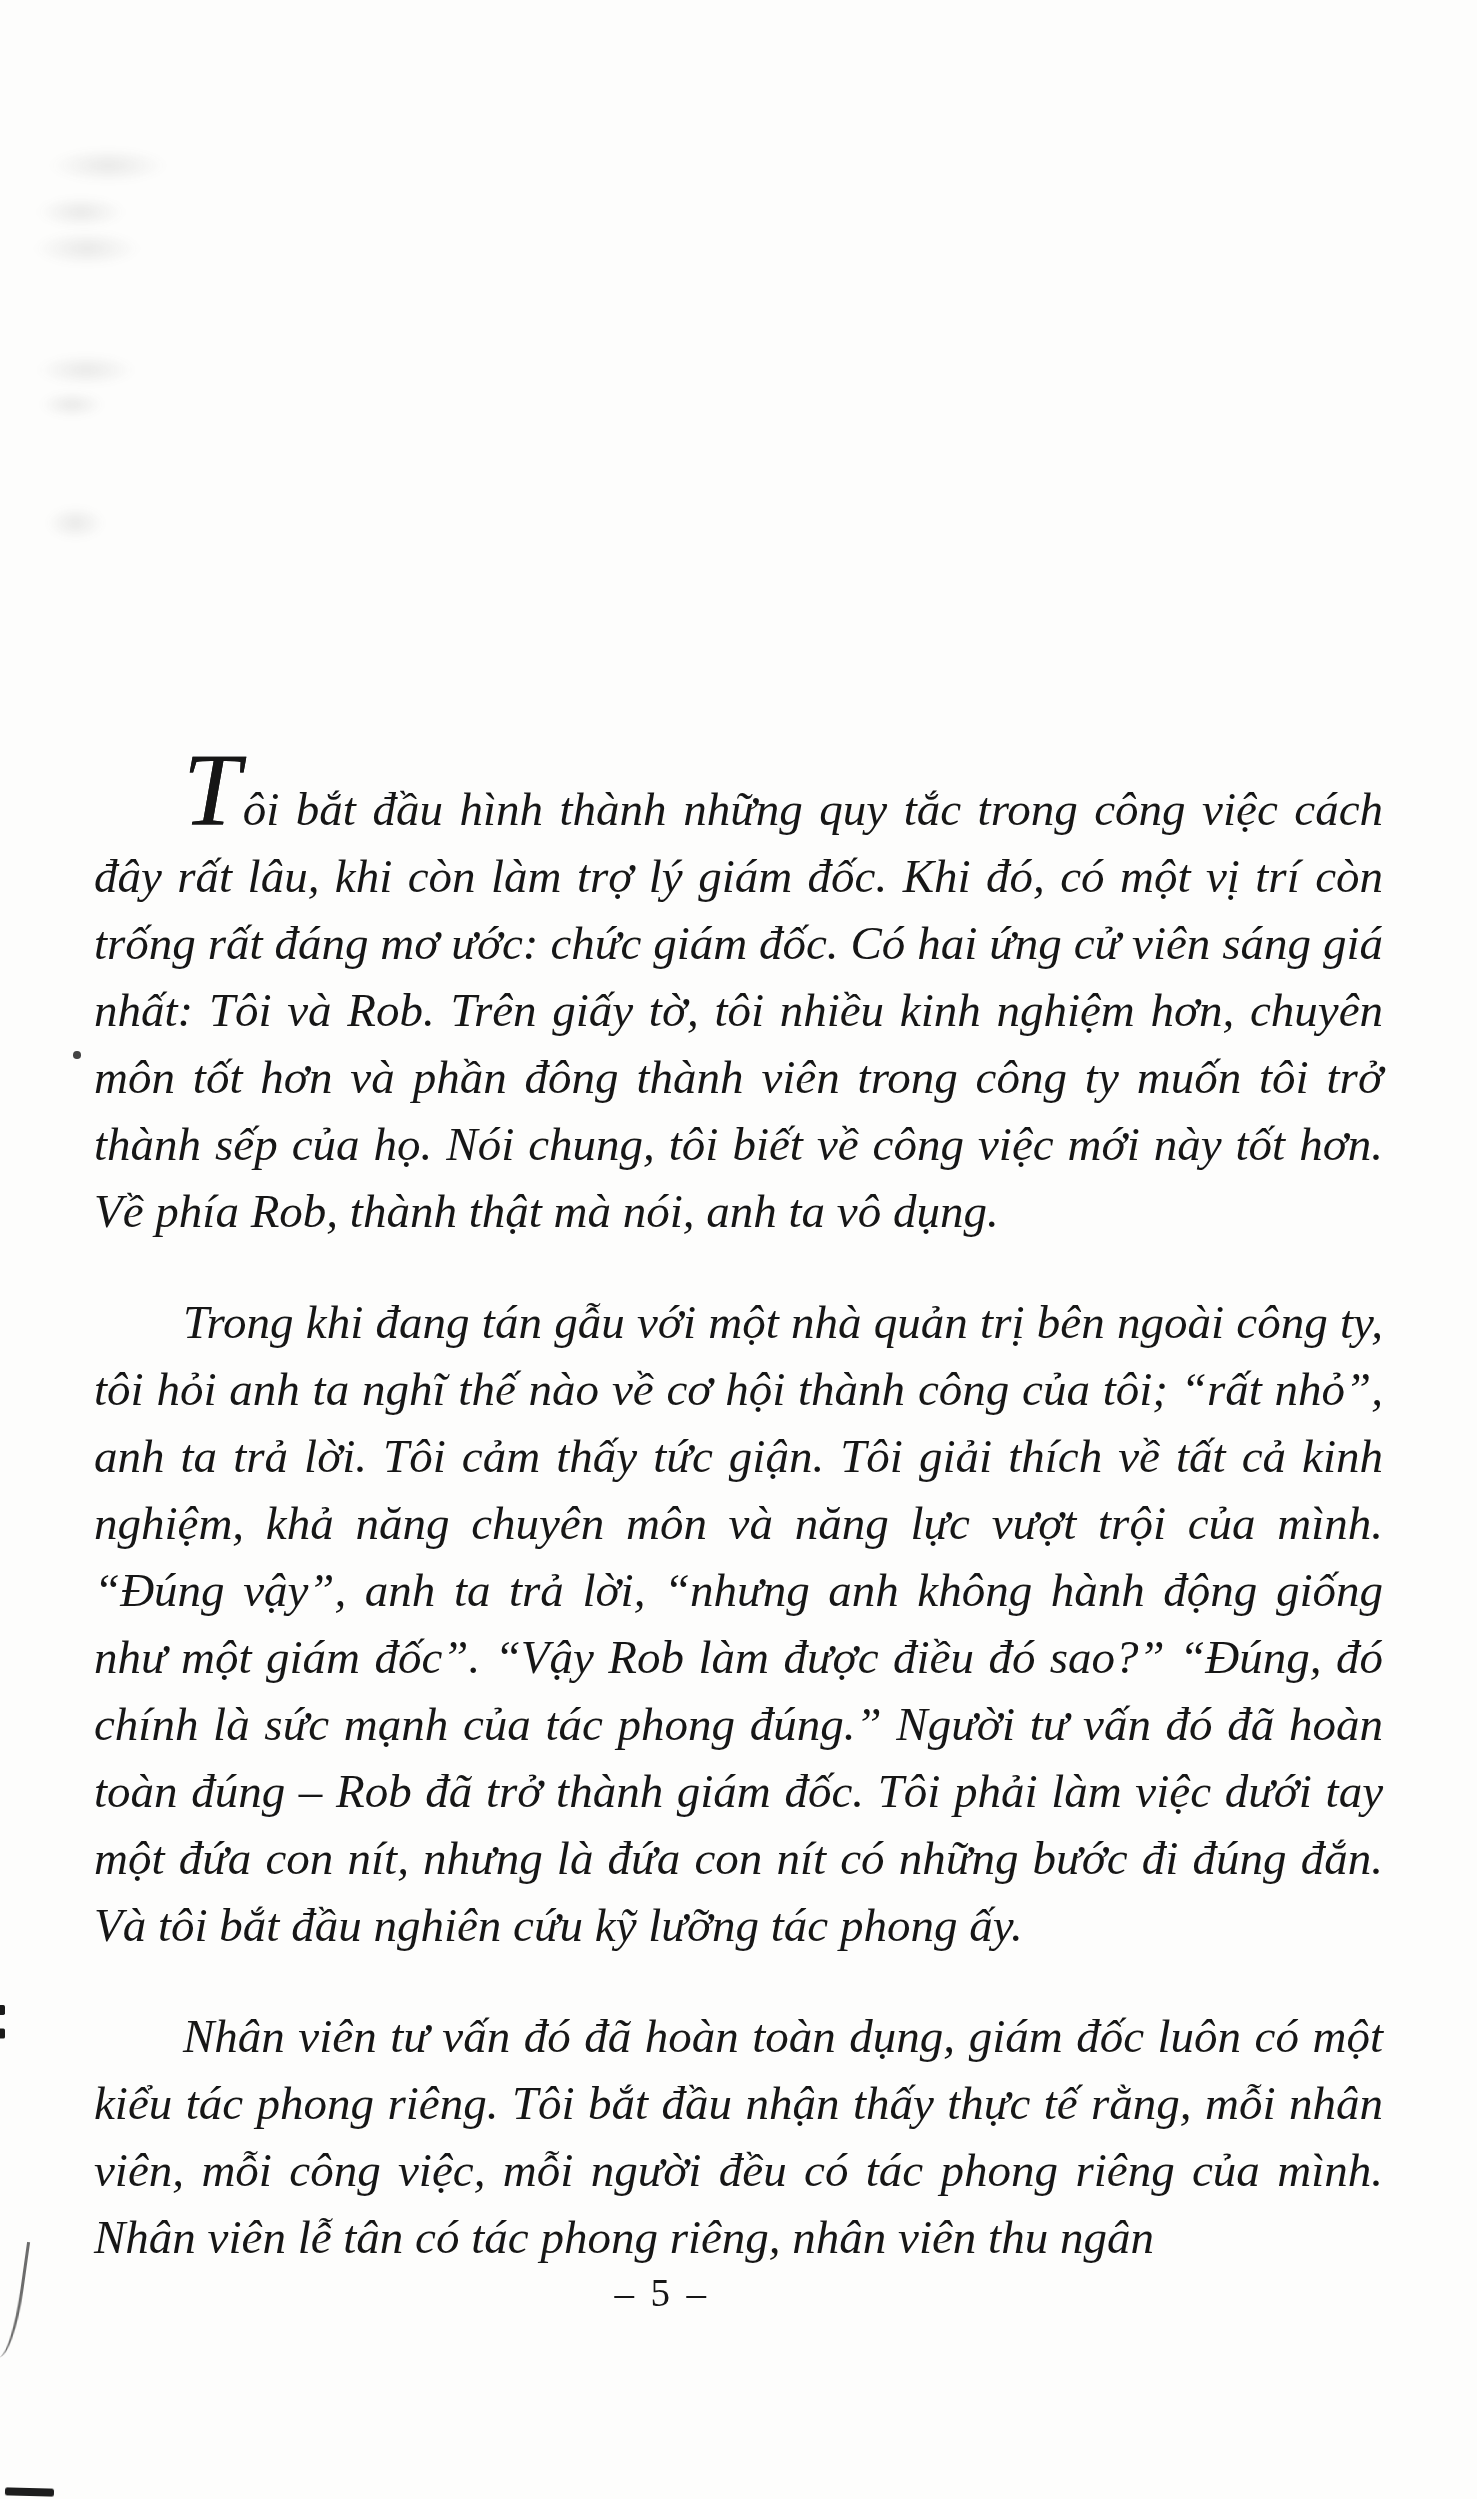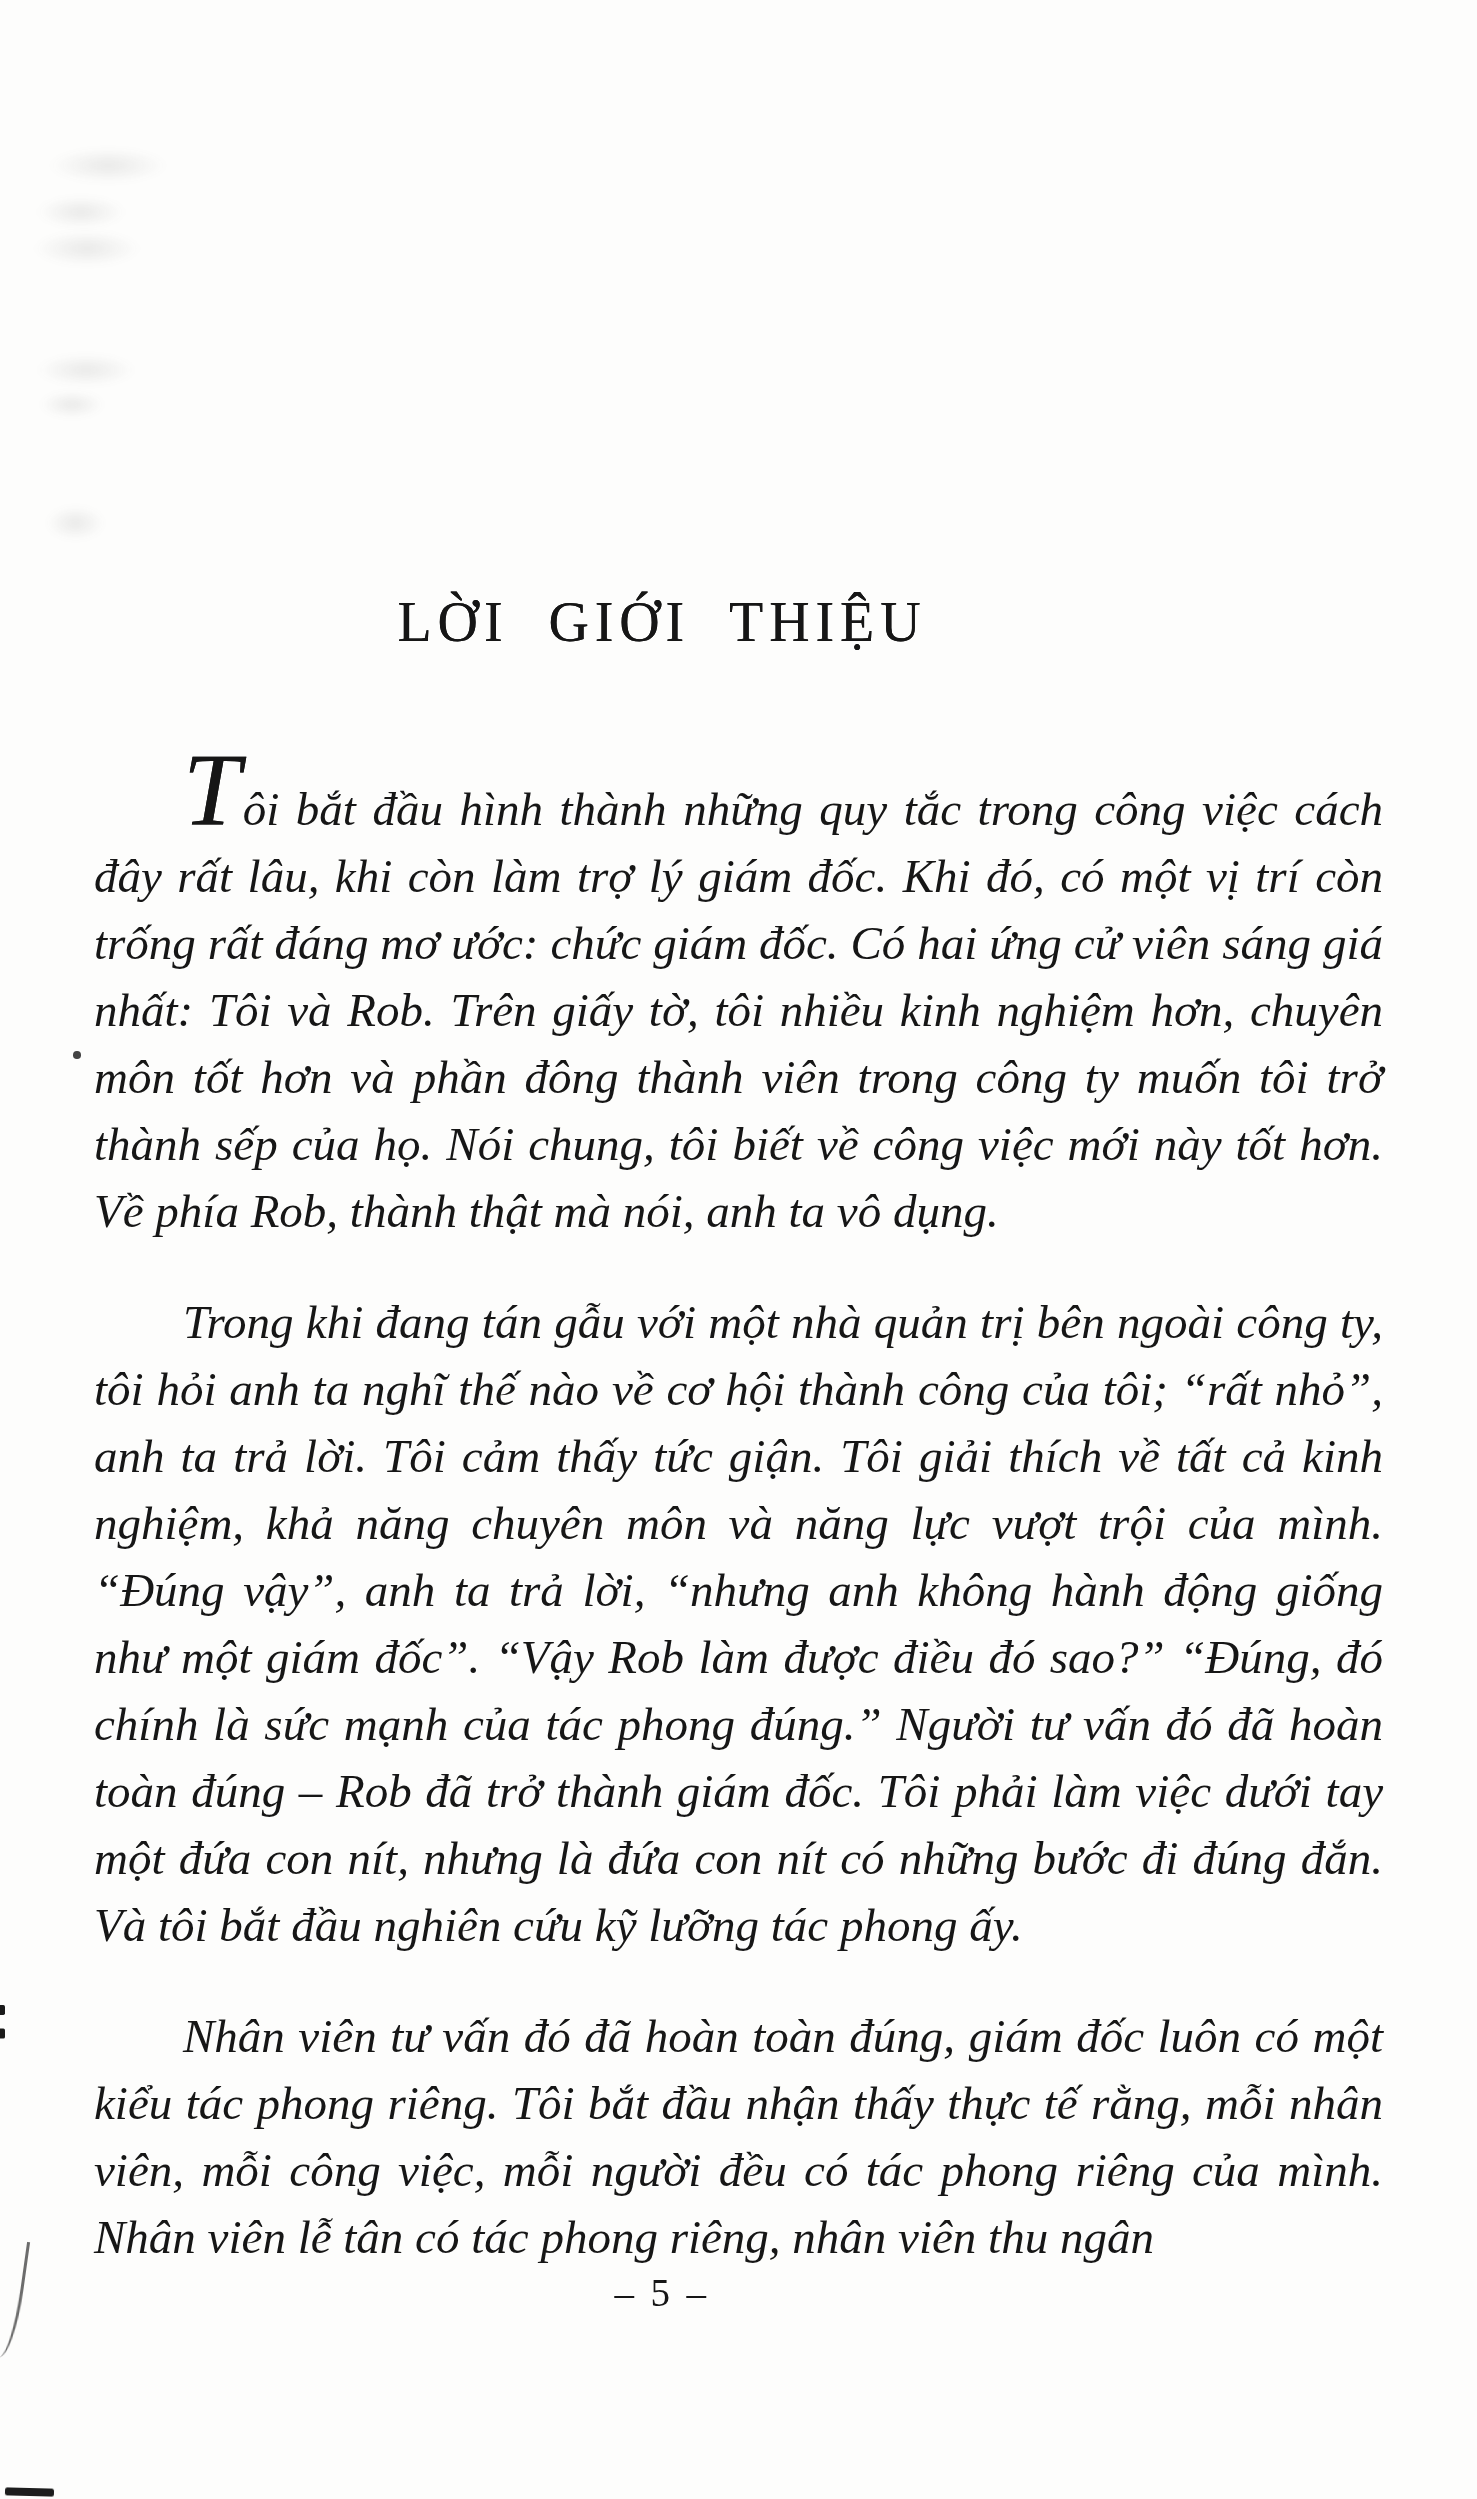--- a/index.html
+++ b/index.html
@@ -102,26 +102,25 @@
 
 <div class="page">
 
   <div class="smudge s1"></div>
   <div class="smudge s2"></div>
   <div class="smudge s3"></div>
   <div class="smudge s4"></div>
   <div class="smudge s5"></div>
   <div class="smudge s6"></div>
 
-  <h1 class="title">LỜI GIỚI THIỆU</h1>
 
   <div class="body">
     <p class="para"><span class="dropcap">T</span><span>ôi bắt đầu hình thành những quy tắc trong công việc cách đây rất lâu, khi còn làm trợ lý giám đốc. Khi đó, có một vị trí còn trống rất đáng mơ ước: chức giám đốc. Có hai ứng cử viên sáng giá nhất: Tôi và Rob. Trên giấy tờ, tôi nhiều kinh nghiệm hơn, chuyên môn tốt hơn và phần đông thành viên trong công ty muốn tôi trở thành sếp của họ. Nói chung, tôi biết về công việc mới này tốt hơn. Về phía Rob, thành thật mà nói, anh ta vô dụng.</span></p>
     <p class="para">Trong khi đang tán gẫu với một nhà quản trị bên ngoài công ty, tôi hỏi anh ta nghĩ thế nào về cơ hội thành công của tôi; “rất nhỏ”, anh ta trả lời. Tôi cảm thấy tức giận. Tôi giải thích về tất cả kinh nghiệm, khả năng chuyên môn và năng lực vượt trội của mình. “Đúng vậy”, anh ta trả lời, “nhưng anh không hành động giống như một giám đốc”. “Vậy Rob làm được điều đó sao?” “Đúng, đó chính là sức mạnh của tác phong đúng.” Người tư vấn đó đã hoàn toàn đúng – Rob đã trở thành giám đốc. Tôi phải làm việc dưới tay một đứa con nít, nhưng là đứa con nít có những bước đi đúng đắn. Và tôi bắt đầu nghiên cứu kỹ lưỡng tác phong ấy.</p>
-    <p class="para">Nhân viên tư vấn đó đã hoàn toàn đúng, giám đốc luôn có một kiểu tác phong riêng. Tôi bắt đầu nhận thấy thực tế rằng, mỗi nhân viên, mỗi công việc, mỗi người đều có tác phong riêng của mình. Nhân viên lễ tân có tác phong riêng, nhân viên thu ngân</p>
+    <p class="para">Nhân viên tư vấn đó đã hoàn toàn dụng, giám đốc luôn có một kiểu tác phong riêng. Tôi bắt đầu nhận thấy thực tế rằng, mỗi nhân viên, mỗi công việc, mỗi người đều có tác phong riêng của mình. Nhân viên lễ tân có tác phong riêng, nhân viên thu ngân</p>
   </div>
 
   <div class="footer">– 5 –</div>
 
   <div class="ink-dot"></div>
   <div class="edge-mark"></div>
   <div class="scribble"></div>
   <div class="corner-dash"></div>
 
 </div>

